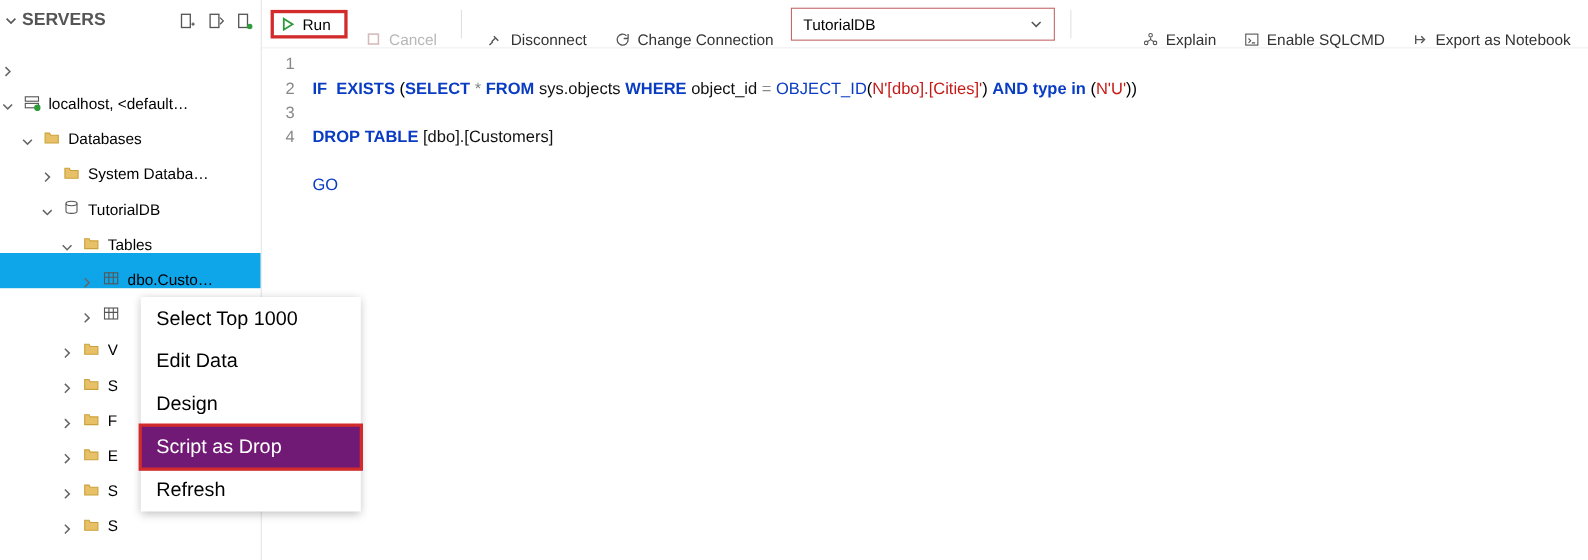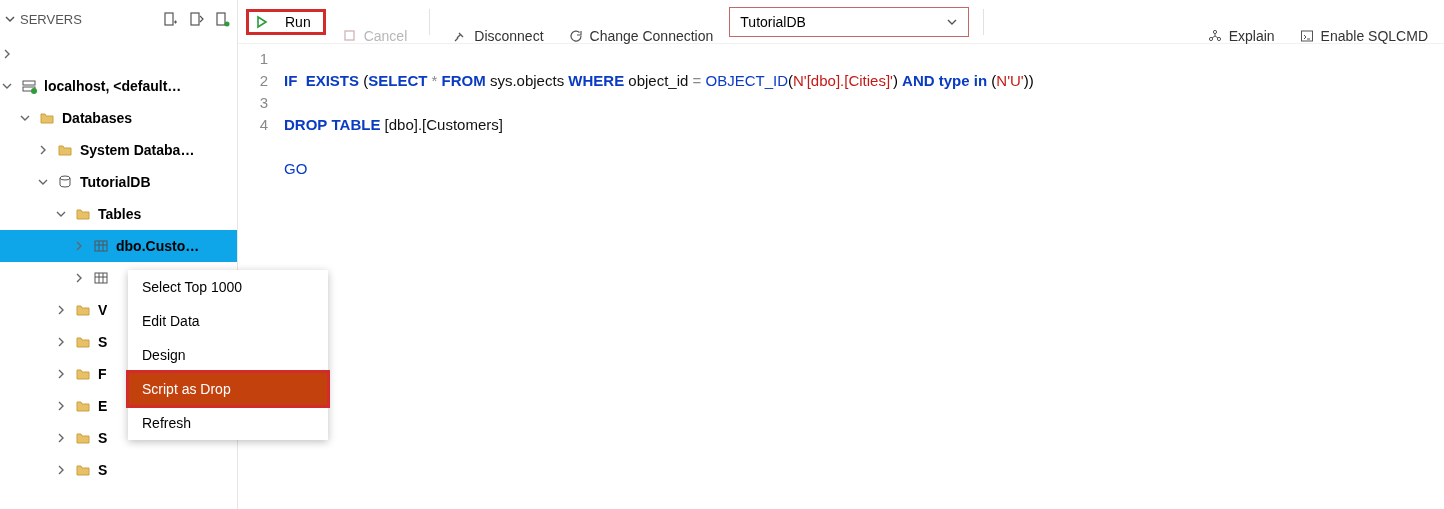--- a/index.html
+++ b/index.html
@@ -1,46 +1,46 @@
 <!DOCTYPE html>
 <html><head>
 <meta charset="utf-8">
 <style>
 * { box-sizing: border-box; margin: 0; padding: 0; font-family: "Segoe UI", Arial, sans-serif; }
 body { display: flex; height: 509px; width: 1444px; background: white; overflow: hidden; }
 
 
 .sidebar { width: 238px; border-right: 1px solid #e5e5e5; display: flex; flex-direction: column; font-size: 14px; }
 .sidebar-header { display: flex; align-items: center; justify-content: space-between; padding: 4px 6px 4px 4px; height: 38px; }
-.sidebar-title { display: flex; align-items: center; font-weight: 400; font-size: 13px; color: #555; }
+.sidebar-title { display: flex; align-items: center; font-weight: 700; font-size: 16px; color: #555; }
 .sidebar-title .chev { margin-right: 4px; }
 .sidebar-header-icons { display: flex; gap: 8px; }
 .sidebar-header-icons .hi { width: 18px; height: 18px; display: flex; align-items: center; justify-content: center; }
 
 .tree { flex: 1; overflow: hidden; }
-.tree-row { display: flex; align-items: center; height: 32px; padding-right: 4px; white-space: nowrap; overflow: hidden; text-overflow: ellipsis; cursor: pointer; font-weight: bold; }
+.tree-row { display: flex; align-items: flex-end; height: 32px; padding-right: 4px; white-space: nowrap; overflow: hidden; text-overflow: ellipsis; cursor: pointer; }
 .tree-row.selected { background: #0ea5e9; }
 .tw { display: inline-block; width: 18px; text-align: center; color: #555; flex-shrink: 0; }
 .tw.open svg { transform: rotate(90deg); }
 .ficon { width: 18px; height: 18px; display: inline-flex; align-items: center; justify-content: center; margin-right: 6px; flex-shrink: 0; }
 .tree-label { overflow: hidden; text-overflow: ellipsis; white-space: nowrap; }
 
 
-.ctx { position: absolute; left: 128px; top: 270px; width: 200px; background: white; box-shadow: 0 2px 8px rgba(0,0,0,0.25); z-index: 30; font-size: 14px; }
+.ctx { position: absolute; left: 128px; top: 270px; width: 200px; background: white; box-shadow: 0 2px 8px rgba(0,0,0,0.25); z-index: 30; font-size: 18px; }
 .ctx-item { padding: 9px 14px; cursor: pointer; }
-.ctx-item.highlight { background: #c2410c; color: white; }
+.ctx-item.highlight { background: #701a75; color: white; }
 .ctx-item.boxed { outline: 3px solid #d12b2b; outline-offset: -1px; }
 
 
 .main { flex: 1; display: flex; flex-direction: column; }
 .toolbar { display: flex; align-items: center; height: 44px; padding: 0 8px; gap: 8px; border-bottom: 1px solid #f0f0f0; font-size: 14px; }
 .tbtn { display: flex; align-items: center; padding: 4px 8px; gap: 6px; cursor: pointer; color: #333; border-radius: 2px; margin-top: 28px; }
 .tbtn.dis { color: #b7b7b7; cursor: default; }
 .tbtn .ticon { width: 16px; height: 16px; display: flex; align-items: center; justify-content: center; }
-.run-box { border: 3px solid #d12b2b; padding: 2px 12px 2px 6px; display: flex; align-items: center; gap: 16px; }
+.run-box { border: 3px solid #d12b2b; padding: 2px 12px 2px 6px; display: flex; align-items: center; gap: 6px; }
 .vdiv { width: 1px; height: 26px; background: #e1e1e1; margin: 0 6px; }
 .db-select { display: flex; align-items: center; justify-content: space-between; width: 240px; height: 30px; border: 1px solid #c36868; padding: 0 10px; cursor: pointer; }
 .spacer { flex: 1; }
 
 
 .editor { display: flex; font-family: Consolas, monospace; font-size: 15px; line-height: 22px; padding-top: 4px; }
 .gutter { width: 46px; text-align: right; color: #888; padding-right: 16px; user-select: none; }
 .code { flex: 1; white-space: pre; }
 .kw { color: #0a3cc3; font-weight: bold; }
 .fn { color: #0a3cc3; }
@@ -337,20 +337,28 @@
     </div>
     <div class="tbtn">
       <span class="ticon">
           <svg width="14" height="14" viewBox="0 0 14 14">
             <rect x="1.5" y="2" width="11" height="10" fill="none" stroke="#555"></rect>
             <path d="M4 6 l2 2 l-2 2 M7 10 h3" stroke="#555" fill="none"></path>
           </svg>
         </span>
       <span>Enable SQLCMD</span>
     </div>
+    <div class="tbtn">
+      <span class="ticon">
+          <svg width="14" height="14" viewBox="0 0 14 14">
+            <path d="M3 7 h7 M8 4 l3 3 l-3 3 M3 3 v8" stroke="#555" fill="none" stroke-width="1.3"></path>
+          </svg>
+        </span>
+      <span>Export as Notebook</span>
+    </div>
   </div>
 
   <div class="editor">
     <div class="gutter">
       <div>1</div>
       <div>2</div>
       <div>3</div>
       <div>4</div>
     </div>
     <div class="code">

